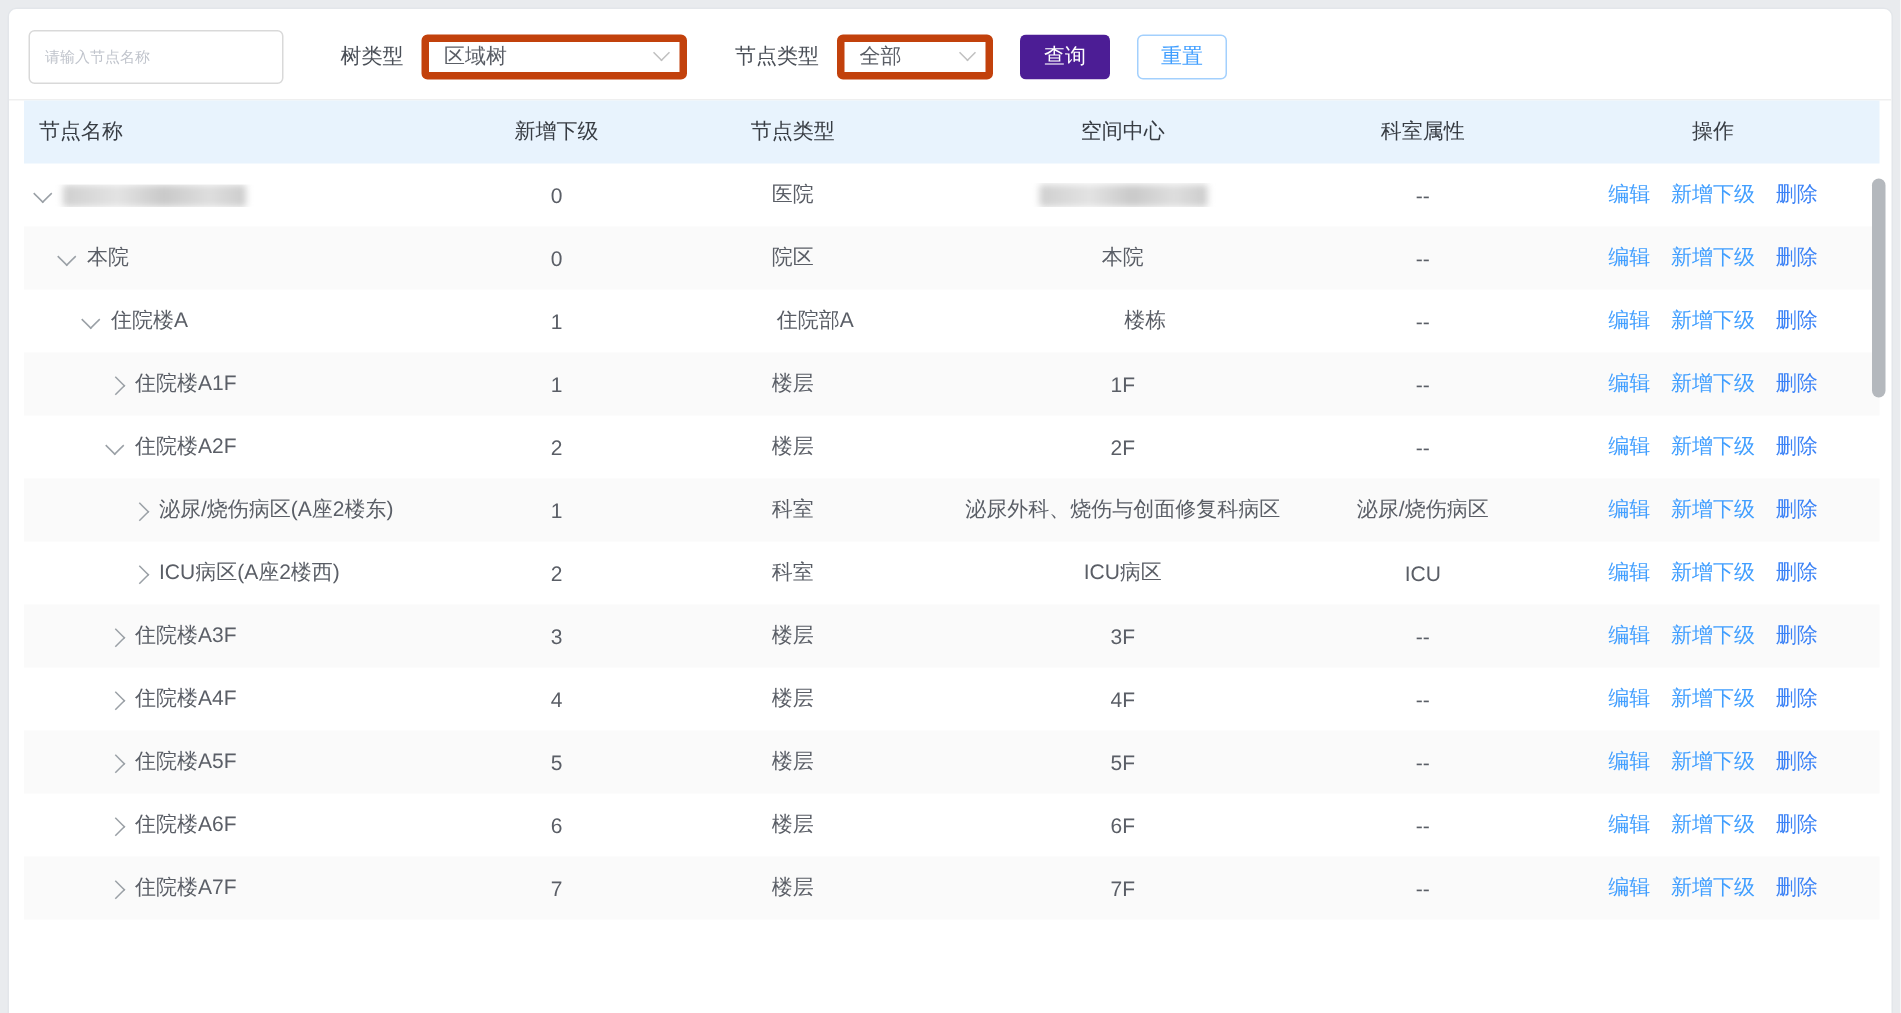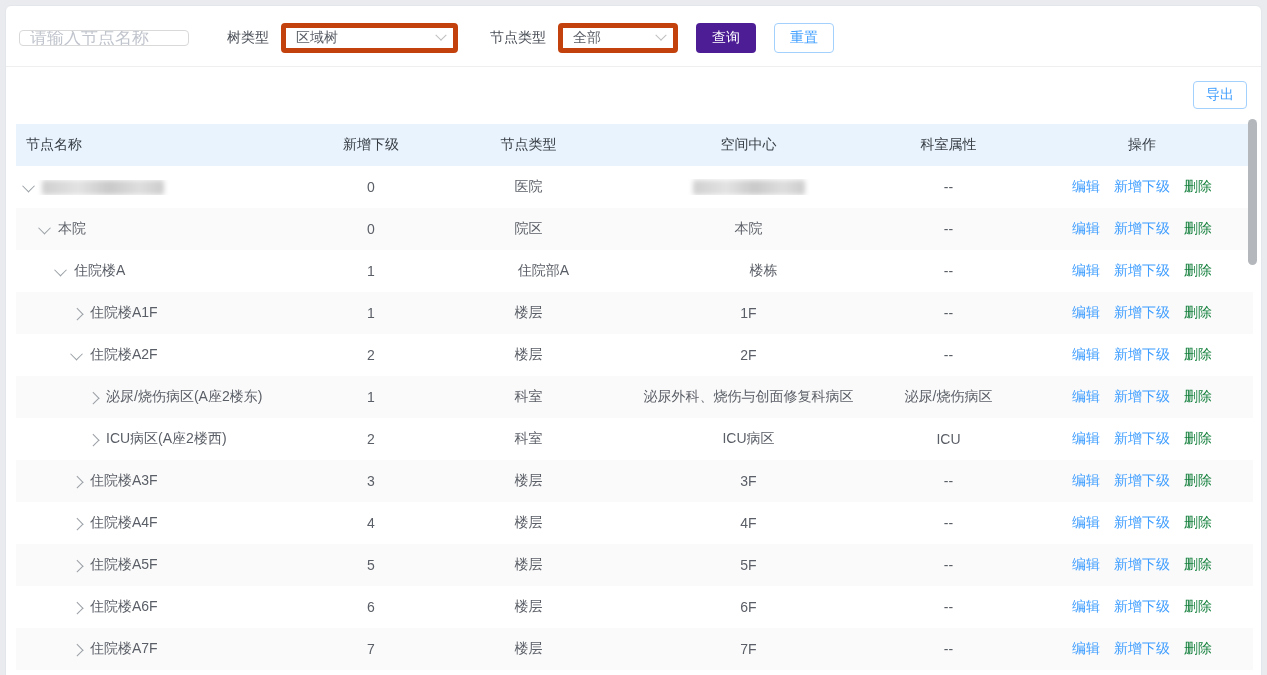--- a/index.html
+++ b/index.html
@@ -12,35 +12,35 @@
   .card {
     position:absolute; left:5px; top:5px; width:1257px; height:680px;
     background:#fff; border:1px solid #e3e6ea; border-radius:6px;
   }
   
   .filter-bar {
     height:61px; display:flex; align-items:center; padding-top:4px;
     border-bottom:1px solid #efefef;
   }
   .text-input {
-    margin-left:13px; width:170px; height:16px; border:1px solid #d9d9d9;
-    border-radius:4px; padding:0 10px; font-size:17px; color:#5a5e66;
+    margin-left:13px; width:170px; height:36px; border:1px solid #d9d9d9;
+    border-radius:4px; padding:0 10px; font-size:10px; color:#5a5e66;
     outline:none; background:#fff;
   }
   .text-input::placeholder { color:#c0c4cc; }
   .flabel { color:#4a4f57; white-space:nowrap; }
   .flabel.l1 { margin-left:38px; }
   .flabel.l2 { margin-left:32px; }
   .select {
     margin-left:12px; height:30px; border:5px solid #c2410c; border-radius:4px;
     background:#fff; display:flex; align-items:center; justify-content:space-between;
     padding:0 8px 0 10px; color:#5a5e66; cursor:pointer;
   }
   .select.w-tree { width:177px; }
-  .select.w-node { width:120px; }
+  .select.w-node { width:104px; }
   .chev {
     width:8px; height:8px; border-right:1.4px solid #bfbfbf; border-bottom:1.4px solid #bfbfbf;
     transform:rotate(45deg) translate(-2px,-2px); flex:0 0 auto;
   }
   .btn {
     height:30px; padding:0 15px; border-radius:4px; font-size:14px;
     display:inline-flex; align-items:center; cursor:pointer; border:1px solid transparent;
   }
   .btn-primary { margin-left:18px; background:#4c1d95; color:#fff; }
   .btn-plain   { margin-left:18px; background:#fff; color:#409eff; border-color:#a3d0fd; }
@@ -71,21 +71,21 @@
   .caret.down  { transform:rotate(45deg) translate(-1px,-1px); }
   .caret.right { transform:rotate(-45deg) translate(0px,1px); }
   .redacted {
     display:inline-block; height:15px; border-radius:2px;
     background:linear-gradient(90deg,#cfcfcf,#e3e3e3 30%,#c9c9c9 55%,#dedede 80%,#cccccc);
     filter:blur(2.5px); vertical-align:middle;
   }
   .red-name  { width:122px; }
   .red-space { width:112px; }
   .link { color:#409eff; text-decoration:none; cursor:pointer; }
-  .link.danger { color:#15803d; }
+  .link.danger { color:#3b82f6; }
   .c-act .link { margin:0 5px; }
   
   .scroll-thumb {
     position:absolute; right:4px; top:113px; width:9px; height:146px;
     background:#b4b8bd; border-radius:5px; cursor:pointer;
   }
 </style>
 </head>
 <body>
 
@@ -100,23 +100,20 @@
     </div>
     <span class="flabel l2">节点类型</span>
     <div class="select w-node">
       <span>全部</span>
       <span class="chev"></span>
     </div>
     <button class="btn btn-primary">查询</button>
     <button class="btn btn-plain">重置</button>
   </div>
 
-  <div class="toolbar">
-    <button class="btn-export">导出</button>
-  </div>
 
   <div class="table">
     <div class="trow thead">
       <div class="cell c-name">节点名称</div>
       <div class="cell c-order">新增下级</div>
       <div class="cell c-type">节点类型</div>
       <div class="cell c-space">空间中心</div>
       <div class="cell c-dept">科室属性</div>
       <div class="cell c-act">操作</div>
     </div>

